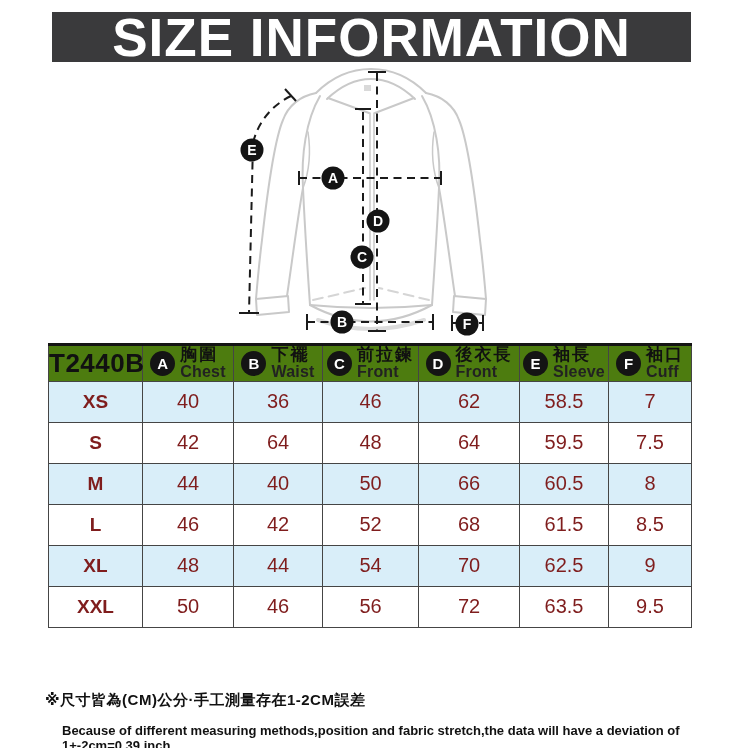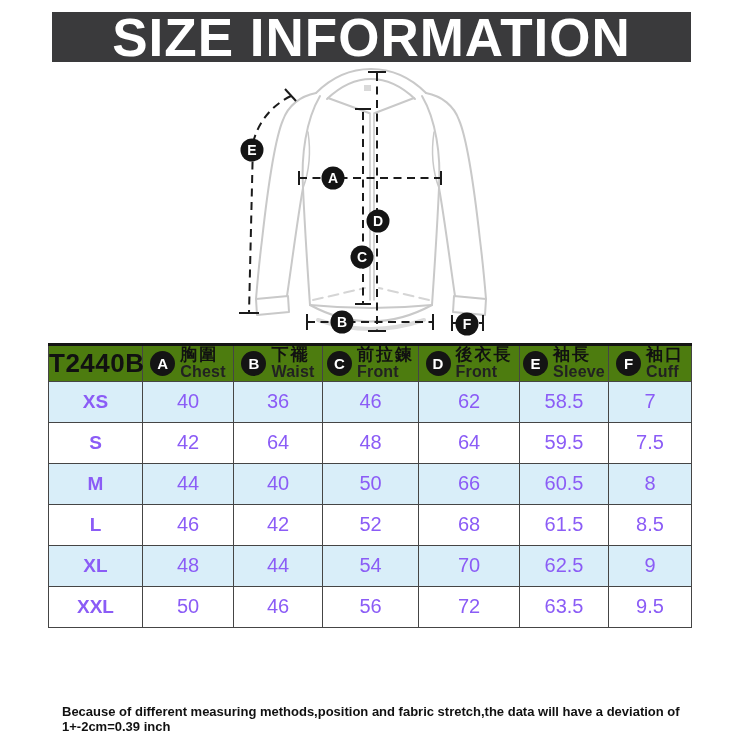--- a/index.html
+++ b/index.html
@@ -35,21 +35,21 @@
   .size-table tbody tr:nth-child(odd){background:#d9eef9;}
   .model-cell{font-size:26px;font-weight:bold;letter-spacing:0.5px;}
   .hdr{display:flex;align-items:center;justify-content:center;gap:5px;}
   .circ{
     flex:0 0 auto;width:25px;height:25px;border-radius:50%;background:#141414;color:#fff;
     font-weight:bold;font-size:15px;display:flex;align-items:center;justify-content:center;line-height:1;
   }
   .hdr-text{display:flex;flex-direction:column;align-items:flex-start;line-height:1.05;}
   .zh{font-size:17px;font-weight:bold;letter-spacing:2px;white-space:nowrap;}
   .en{font-size:16px;font-weight:600;color:#222;letter-spacing:0.2px;}
-  .size-table tbody td{font-size:20px;color:#8b5cf6;}
+  .size-table tbody td{font-size:20px;color:#7f1d1d;}
   .size-table tbody td.size{font-size:19px;font-weight:bold;}
   
   .footnote{position:absolute;left:45px;top:691px;width:690px;}
   .fn-zh{font-size:15px;font-weight:bold;color:#111;letter-spacing:0.5px;}
   .fn-en{font-size:13px;font-weight:bold;color:#111;margin-left:17px;margin-top:13px;}
 </style>
 </head>
 <body>
 
 <div class="canvas">
@@ -277,16 +277,17 @@
         <td>46</td>
         <td>56</td>
         <td>72</td>
         <td>63.5</td>
         <td>9.5</td>
       </tr>
     </tbody>
   </table>
 
   <div class="footnote">
+    <div class="fn-zh">※尺寸皆為(CM)公分·手工測量存在1-2CM誤差</div>
     <div class="fn-en">Because of different measuring methods,position and fabric stretch,the data will have a deviation of 1+-2cm=0.39 inch</div>
   </div>
 
 </div>
 
 </body></html>

